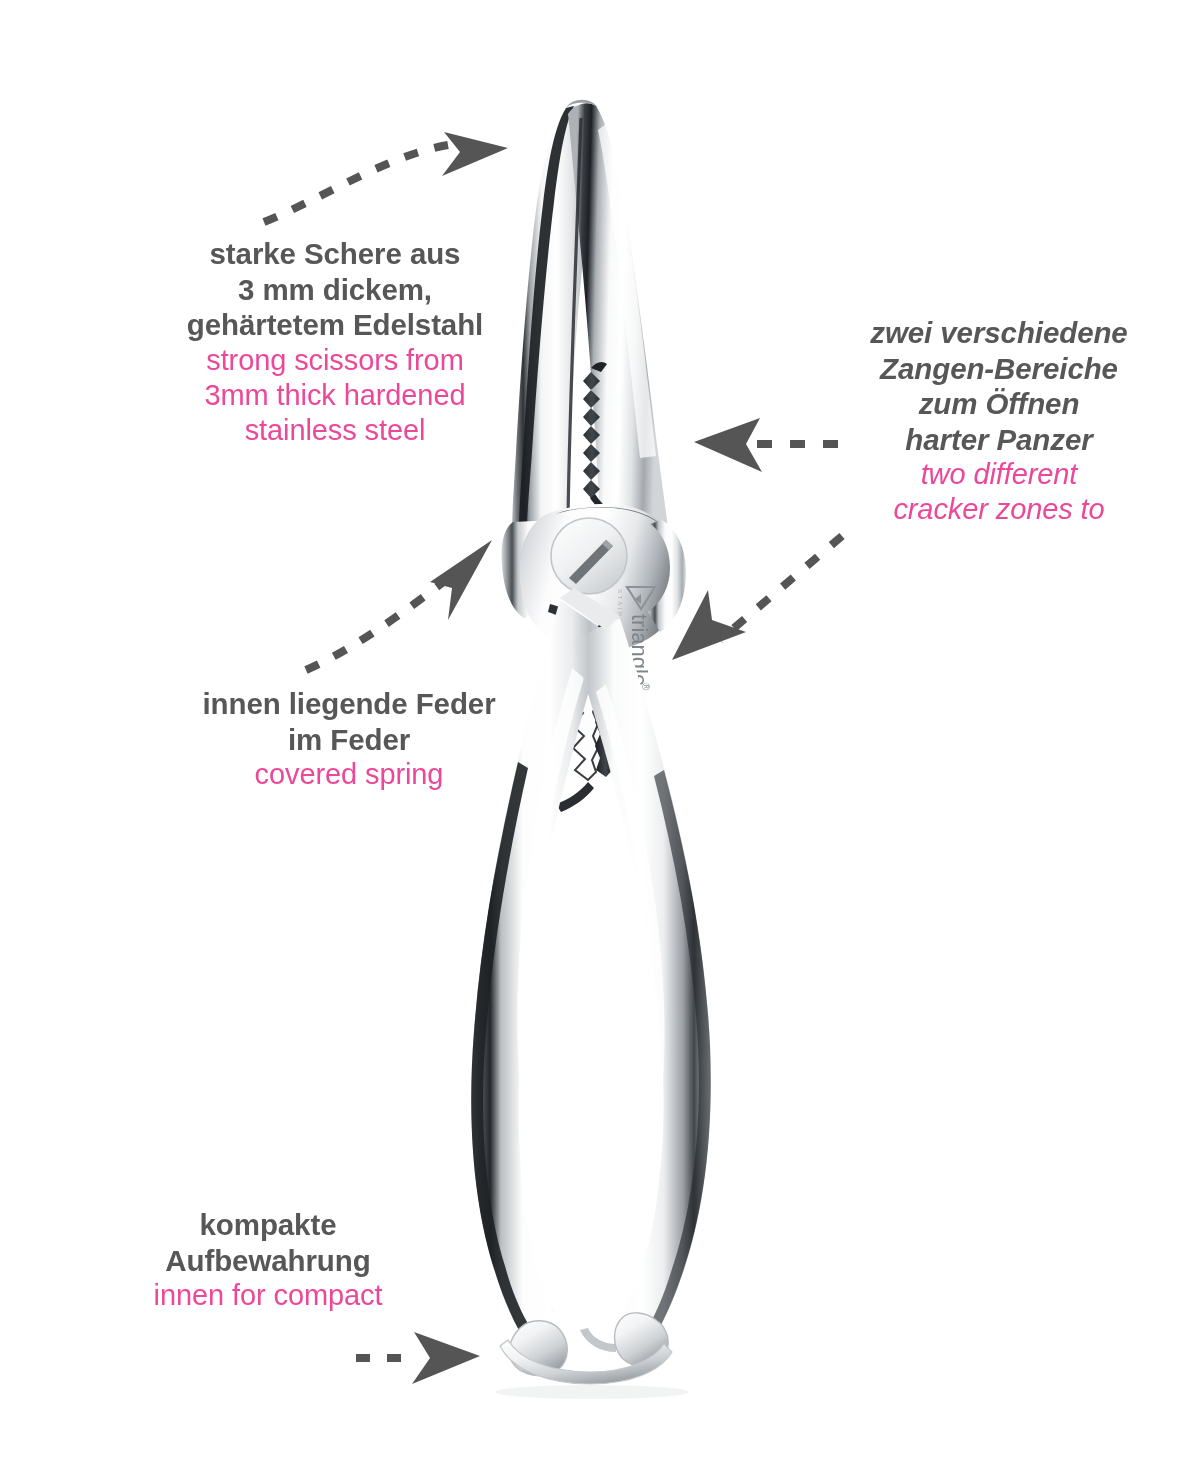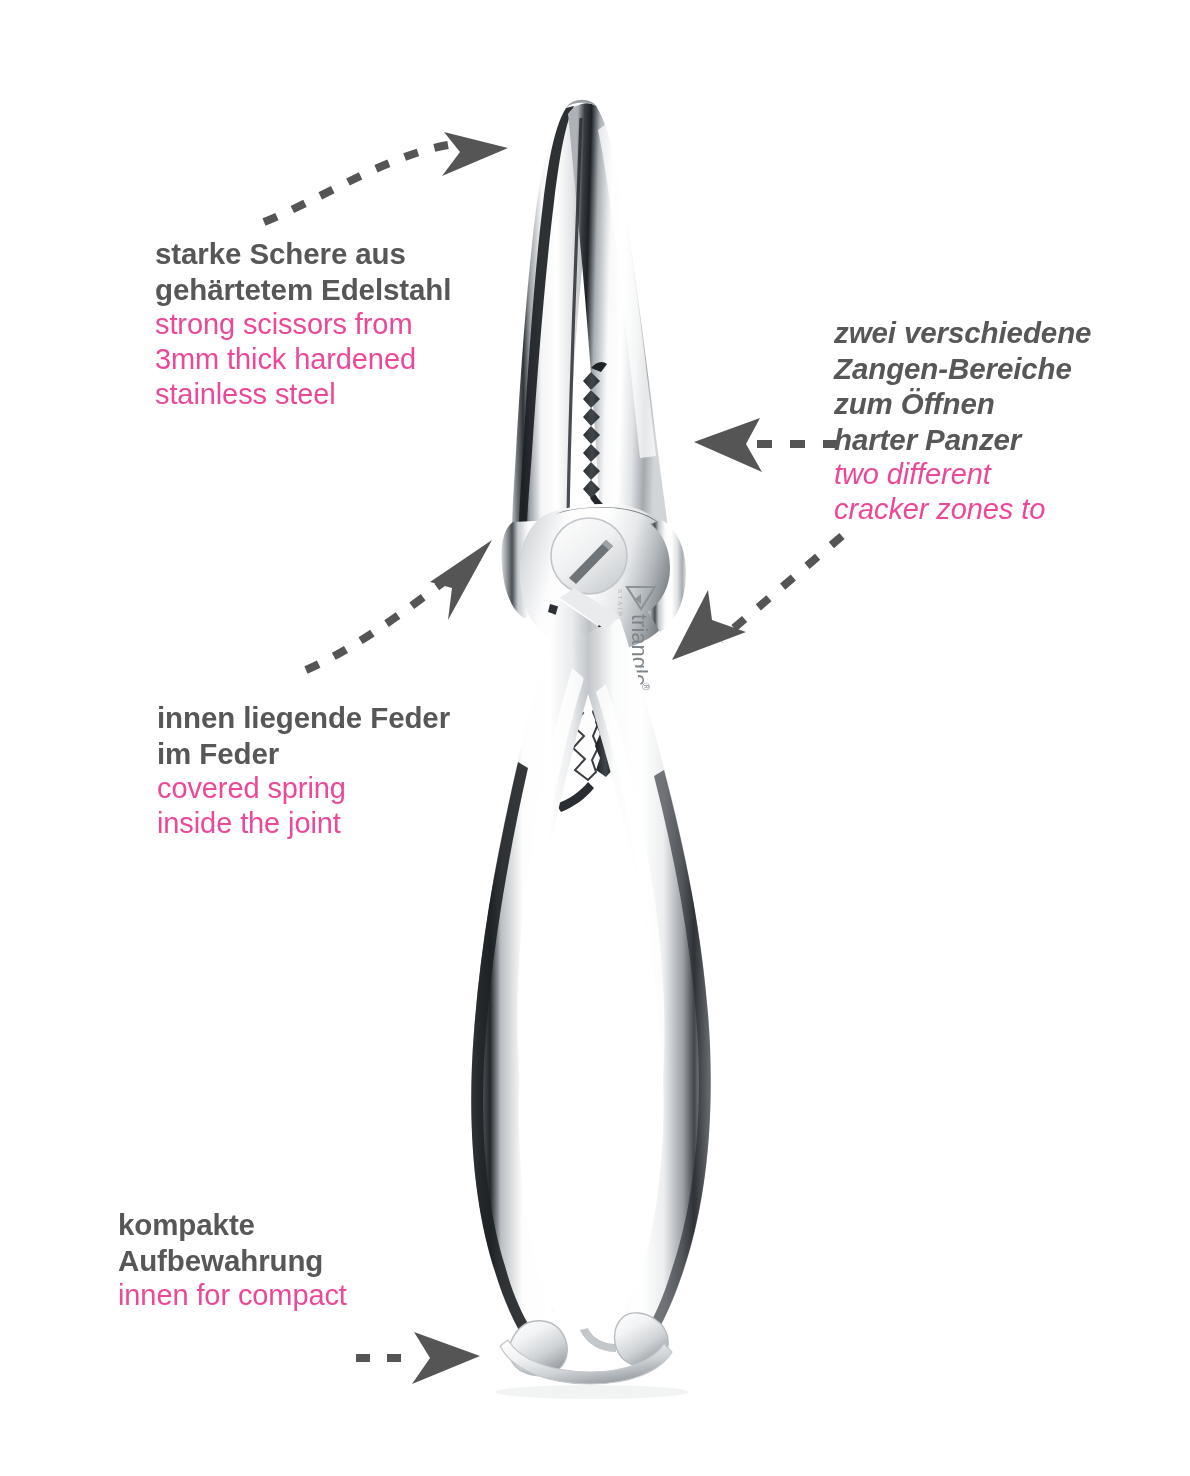--- a/index.html
+++ b/index.html
@@ -28,38 +28,39 @@
     top: 0;
     width: 1190px;
     height: 1476px;
     pointer-events: none;
   }
 
   
   .callout {
     position: absolute;
     line-height: 1.205;
+    text-align: center;
   }
   .callout .de {
     font-weight: 700;
     color: #575757;
     font-size: 29.5px;
     letter-spacing: -0.1px;
   }
   .callout .en {
     font-weight: 400;
     color: #ec4899;
     font-size: 29px;
     letter-spacing: -0.1px;
   }
   .callout .line { display: block; white-space: pre; }
 
   #callout-scissors { left: 155px; top: 236px; width: 360px; }
   #callout-cracker  { left: 834px; top: 315px; width: 330px; font-style: italic; }
-  #callout-spring   { left: 157px; top: 686px; width: 360px; margin-top: 14px; }
+  #callout-spring   { left: 169px; top: 686px; width: 360px; }
   #callout-lock     { left: 118px; top: 1207px; width: 300px; }
 
   
   .arrow-svg {
     position: absolute;
     overflow: visible;
   }
   #arrow-scissors { left: 258px; top: 118px;  width: 262px; height: 112px; }
   #arrow-cracker  { left: 686px; top: 402px;  width: 164px; height: 80px;  }
   #arrow-cracker2 { left: 658px; top: 528px;  width: 196px; height: 136px; }
@@ -385,20 +386,21 @@
   </svg>
 
   <svg id="arrow-lock" class="arrow-svg" viewBox="0 0 136 74">
     <path d="M 4 36 L 66 36" fill="none" stroke="#555555" stroke-width="8" stroke-dasharray="14 17" stroke-linecap="butt"></path>
     <path d="M 128 34 L 62 10 L 78 36 L 60 62 Z" fill="#555555"></path>
   </svg>
 
   <div class="callout" id="callout-scissors">
     <div class="de">
       <span class="line">starke Schere aus</span>
+      <span class="line">3 mm dickem,</span>
       <span class="line">gehärtetem Edelstahl</span>
     </div>
     <div class="en">
       <span class="line">strong scissors from</span>
       <span class="line">3mm thick hardened</span>
       <span class="line">stainless steel</span>
     </div>
   </div>
 
   <div class="callout" id="callout-cracker">
@@ -414,21 +416,20 @@
     </div>
   </div>
 
   <div class="callout" id="callout-spring">
     <div class="de">
       <span class="line">innen liegende Feder</span>
       <span class="line">im Feder</span>
     </div>
     <div class="en">
       <span class="line">covered spring</span>
-      <span class="line">inside the joint</span>
     </div>
   </div>
 
   <div class="callout" id="callout-lock">
     <div class="de">
       <span class="line">kompakte</span>
       <span class="line">Aufbewahrung</span>
     </div>
     <div class="en">
       <span class="line">innen for compact</span>

